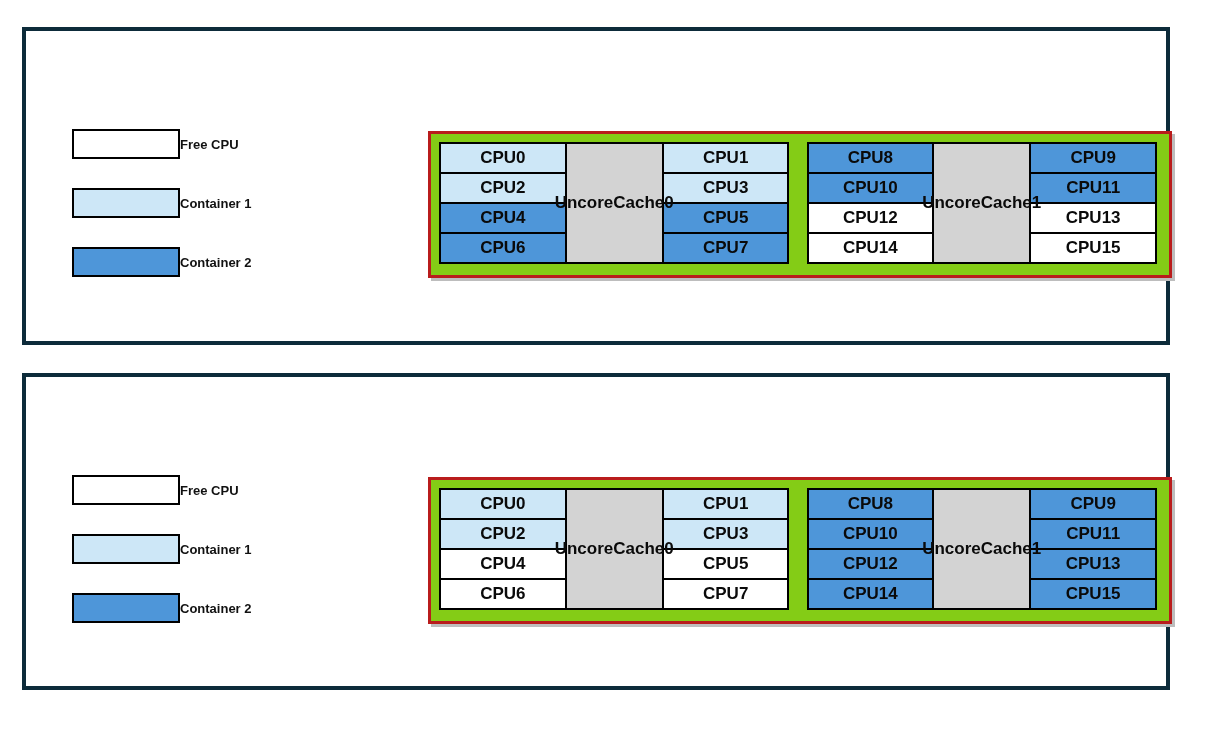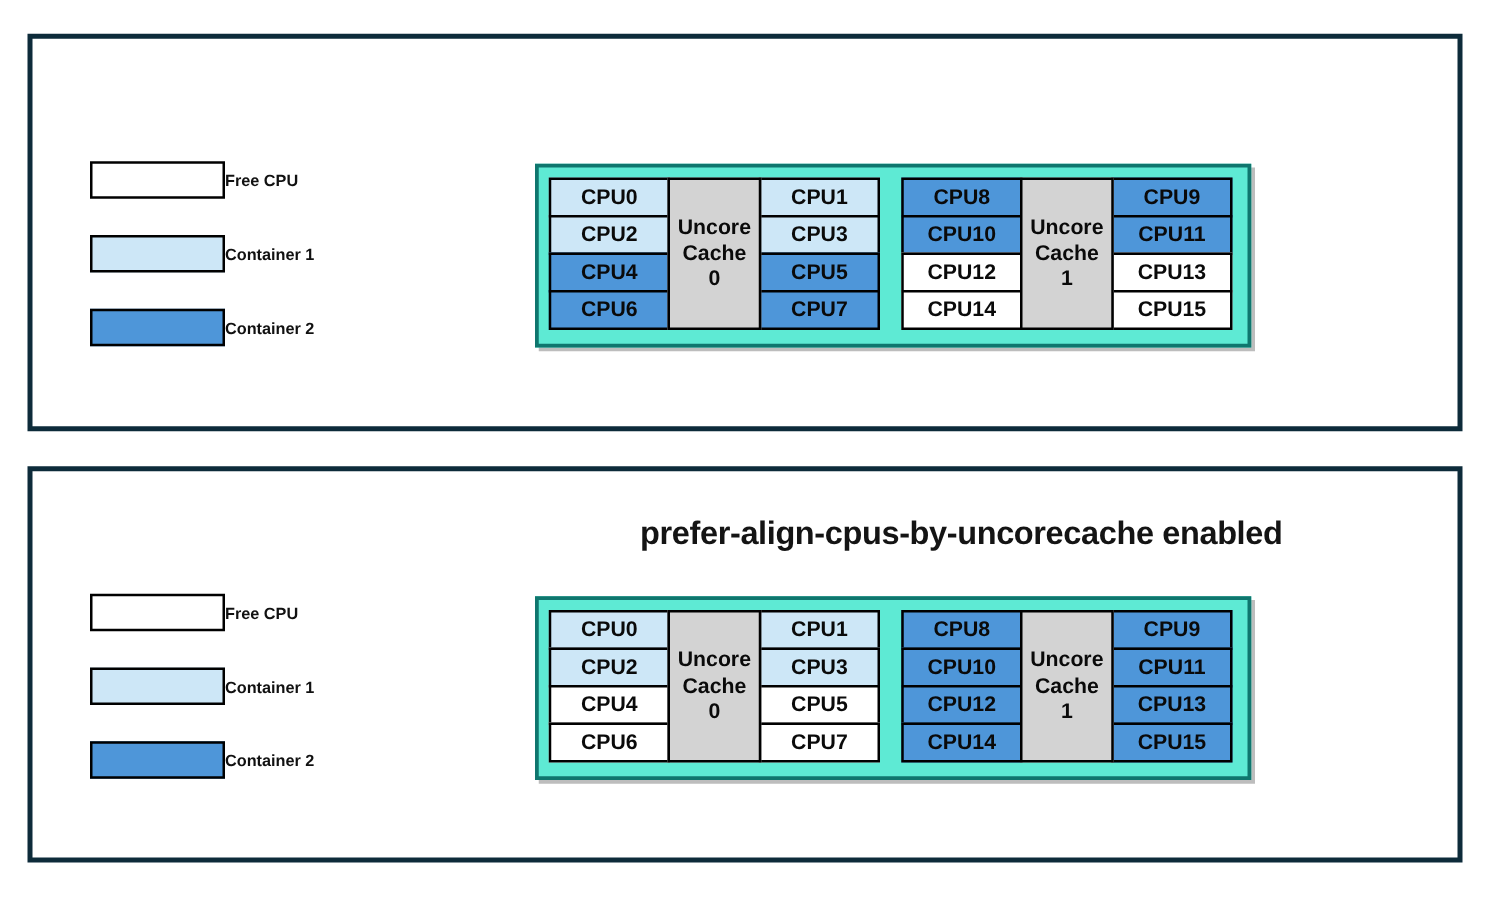--- a/index.html
+++ b/index.html
@@ -56,24 +56,24 @@
     font-size: 13px;
     font-weight: bold;
     color: #111111;
     white-space: nowrap;
   }
 
   .diagram {
     position: absolute;
     left: 402px;
     top: 100px;
-    width: 573px;
+    width: 744px;
     height: 147px;
-    border: 3px solid #0f766e;
-    background: #5eead4;
+    border: 3px solid #b91c1c;
+    background: #84cc16;
     box-shadow: 3px 3px 0 #bdbdbd;
     padding: 8px 8px;
     display: flex;
     gap: 13px;
   }
 
   .cache-group { flex: 1 1 0; display: flex; align-items: flex-start; }
 
   .cpu-col { display: flex; flex-direction: column; width: 36%; }
   .cpu-cell {
@@ -90,21 +90,21 @@
   }
   .cpu-cell:first-child { margin-top: 0; }
 
   .cache-box {
     width: 28%;
     height: 122px;
     margin-left: -2px;
     margin-right: -2px;
     border: 2px solid #000000;
     display: flex;
-    flex-direction: column;
+    flex-direction: row;
     align-items: center;
     justify-content: center;
     text-align: center;
     font-size: 17px;
     font-weight: bold;
     line-height: 1.2;
     color: #0a0a0a;
     position: relative;
     z-index: 1;
   }
@@ -165,21 +165,20 @@
             <div class="cpu-cell" style="background: rgb(78, 150, 217);">CPU9</div>
             <div class="cpu-cell" style="background: rgb(78, 150, 217);">CPU11</div>
             <div class="cpu-cell" style="background: rgb(255, 255, 255);">CPU13</div>
             <div class="cpu-cell" style="background: rgb(255, 255, 255);">CPU15</div>
           </div>
         </div>
       </div>
   </section>
 
   <section class="panel" id="panel-1">
-    <div class="panel-title">prefer-align-cpus-by-uncorecache enabled</div>
     <div class="legend">
         <div class="legend-row">
           <span class="legend-swatch" style="background: rgb(255, 255, 255);"></span>
           <span class="legend-label">Free CPU</span>
         </div>
         <div class="legend-row">
           <span class="legend-swatch" style="background: rgb(205, 231, 247);"></span>
           <span class="legend-label">Container 1</span>
         </div>
         <div class="legend-row">

